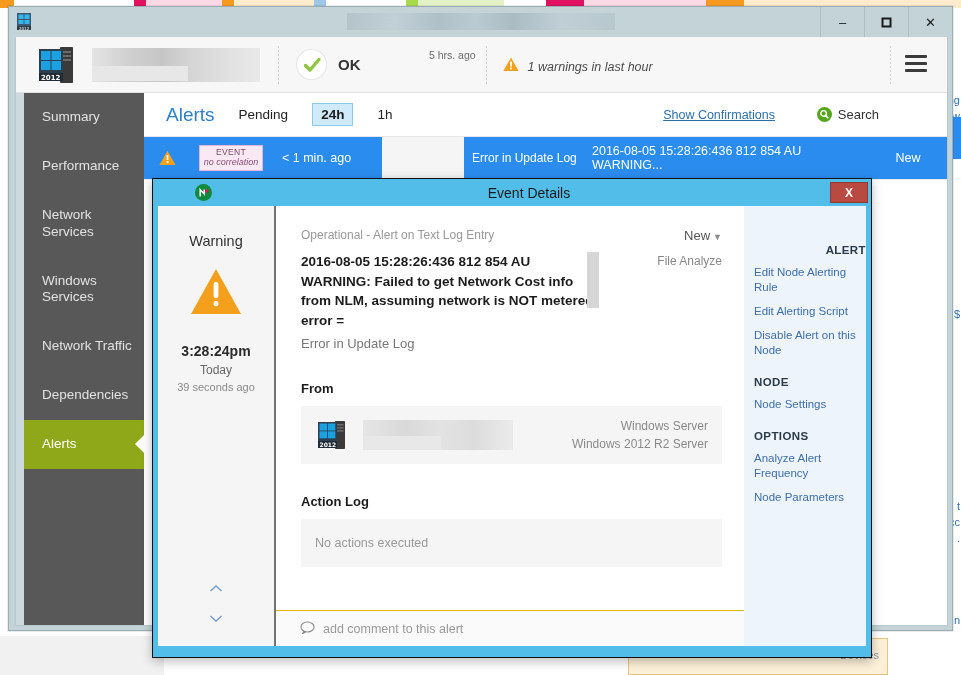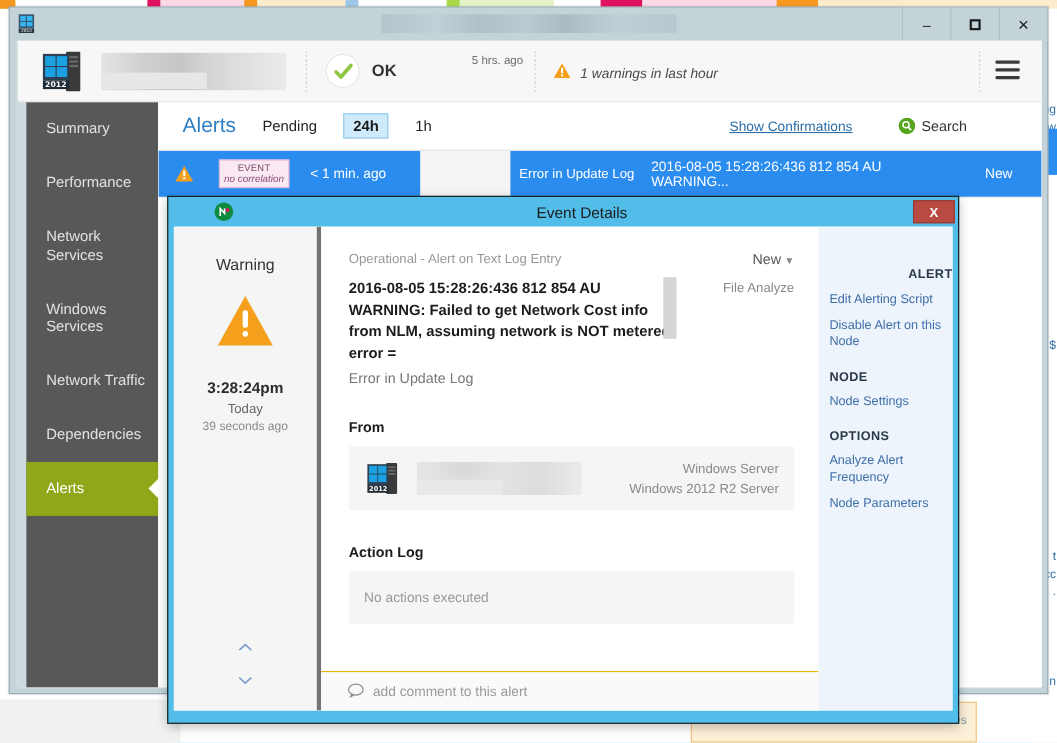--- a/index.html
+++ b/index.html
@@ -231,21 +231,21 @@
     display: flex; align-items: center; justify-content: center;
     border: 1px solid #8f3a33;
   }
   #modal-body {
     position: absolute; left: 5px; top: 27px; right: 5px; bottom: 11px;
     background: #ffffff; display: flex; overflow: hidden;
   }
 
   
   #sev-col {
-    width: 134px; background: #f5f5f5; border-right: 4px solid #737373;
+    width: 118px; background: #f5f5f5; border-right: 2px solid #737373;
     position: relative; flex: none;
     display: flex; flex-direction: column; align-items: center;
   }
   #sev-label { margin-top: 27px; font-size: 14.5px; color: #333333; }
   #sev-icon { margin-top: 18px; }
   #sev-time { margin-top: 22px; font-size: 14px; font-weight: bold; color: #2b2b2b; }
   #sev-day { margin-top: 4px; font-size: 12px; color: #666666; }
   #sev-rel { margin-top: 4px; font-size: 11px; color: #8a8a8a; }
   .nav-arrow {
     position: absolute; left: 50%; margin-left: -8px;
@@ -592,20 +592,21 @@
             <path d="M4 10 L2.6 12.6 L5.6 10.9" fill="none" stroke="#8a8a8a" stroke-width="1.1"></path>
           </svg>
         </span>
         <span id="comment-text">add comment to this alert</span>
       </div>
     </div>
 
     <div id="act-col">
       <div id="act-list">
           <div class="act-head first">ALERT</div>
+          <div class="act-link">Edit Node Alerting Rule</div>
           <div class="act-link">Edit Alerting Script</div>
           <div class="act-link">Disable Alert on this Node</div>
           <div class="act-head">NODE</div>
           <div class="act-link">Node Settings</div>
           <div class="act-head">OPTIONS</div>
           <div class="act-link">Analyze Alert Frequency</div>
           <div class="act-link">Node Parameters</div>
         </div>
     </div>
   </div>

